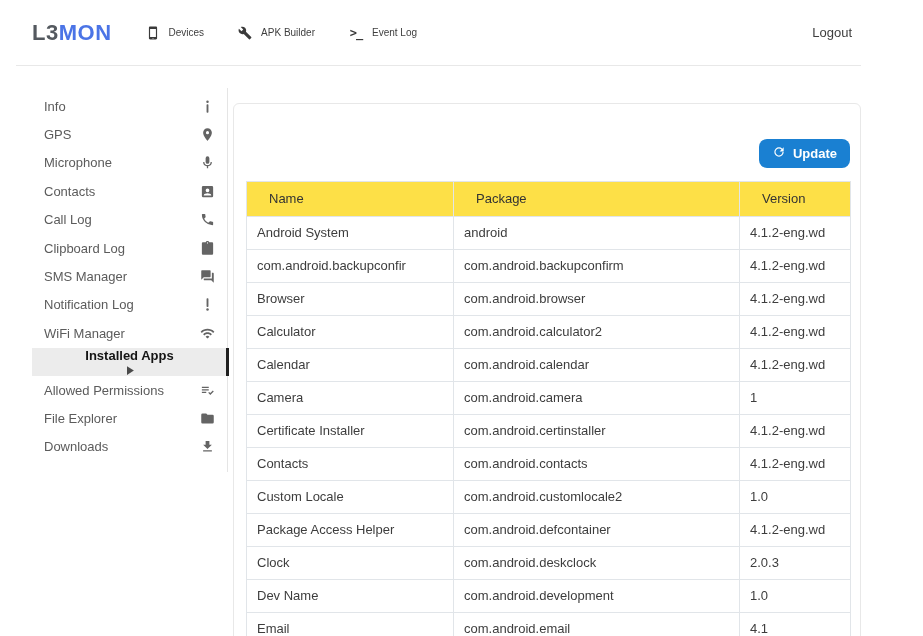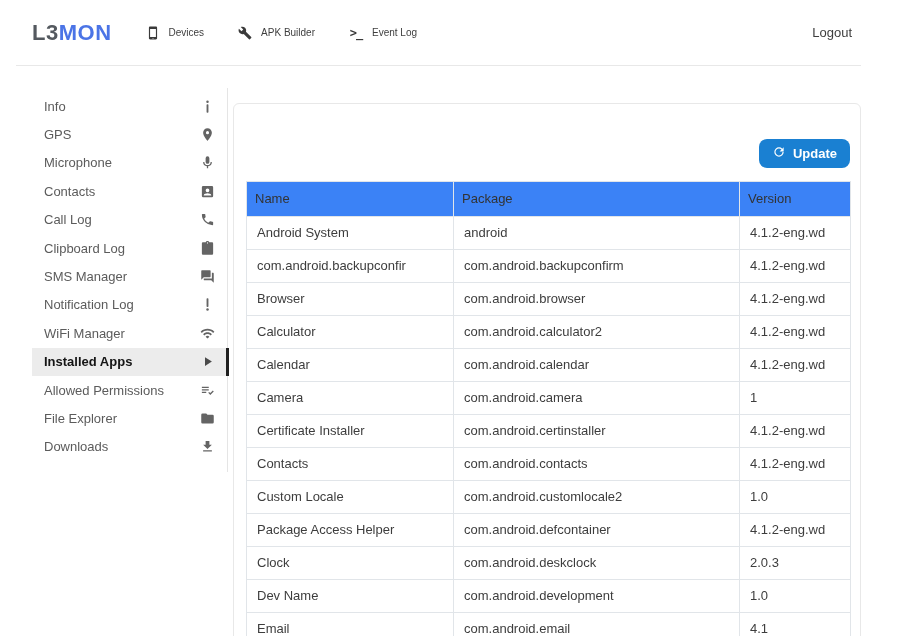--- a/index.html
+++ b/index.html
@@ -23,41 +23,41 @@
 
   
   .sidebar { position:absolute; left:32px; top:88px; width:196px; height:384px;
              border-right:1px solid #e5e5e5; padding-top:4px; }
   .side-item { position:relative; height:28.4px; display:flex; align-items:center;
                justify-content:space-between; padding:0 12px; cursor:pointer; }
   .side-label { font-size:13px; color:#5b5b5b; }
   .side-icon { width:16px; height:16px; color:#646464; display:inline-flex;
                align-items:center; justify-content:center; }
   .side-icon svg { width:15px; height:15px; }
-  .side-item.selected { background:#ececec; }
+  .side-item.selected { background:#ececec;flex-direction:column; }
   .side-item.selected .side-label { color:#141414; font-weight:bold; }
   .side-item.selected .side-icon { color:#4a4a4a; }
   .side-item.selected::after { content:""; position:absolute; right:-2px; top:0;
                width:3px; height:100%; background:#1f1f1f; }
 
   
   .card { position:absolute; left:233px; top:103px; width:628px; height:600px;
           background:#fff; border:1px solid #e8e8e8; border-radius:6px; }
   .card-top { display:flex; justify-content:flex-end; padding:12px 10px 13px; }
   .update-btn { display:inline-flex; align-items:center; gap:7px; border:none;
                 background:#1a80d2; color:#fff; font-size:13px; font-weight:bold;
                 font-family:"Liberation Sans", sans-serif;
                 padding:6px 13px; border-radius:8px; cursor:pointer;margin-top:23px; }
   .update-btn svg { width:14px; height:14px; }
 
   table.apps { border-collapse:collapse; margin:0 12px; width:604px;
                font-size:13px; color:#3d3d3d; table-layout:fixed; }
   table.apps th, table.apps td { border:1px solid #e1e5e9; text-align:left;
                line-height:14px; overflow:hidden; white-space:nowrap; }
-  table.apps th { background:#3b82f6; color:#333; font-weight:normal; padding:10px 8px; }
+  table.apps th { background:#fde047; color:#333; font-weight:normal; padding:10px 22px; }
   table.apps td { padding:9px 10px; background:#fff; }
   .col-name { width:207px; } .col-pkg { width:286px; } .col-ver { width:111px; }
 </style>
 </head>
 <body>
 
 <div class="top-header">
   <div class="logo">
     <span>L3</span><span class="accent" style="color: rgb(75, 116, 230);">MON</span>
   </div>

